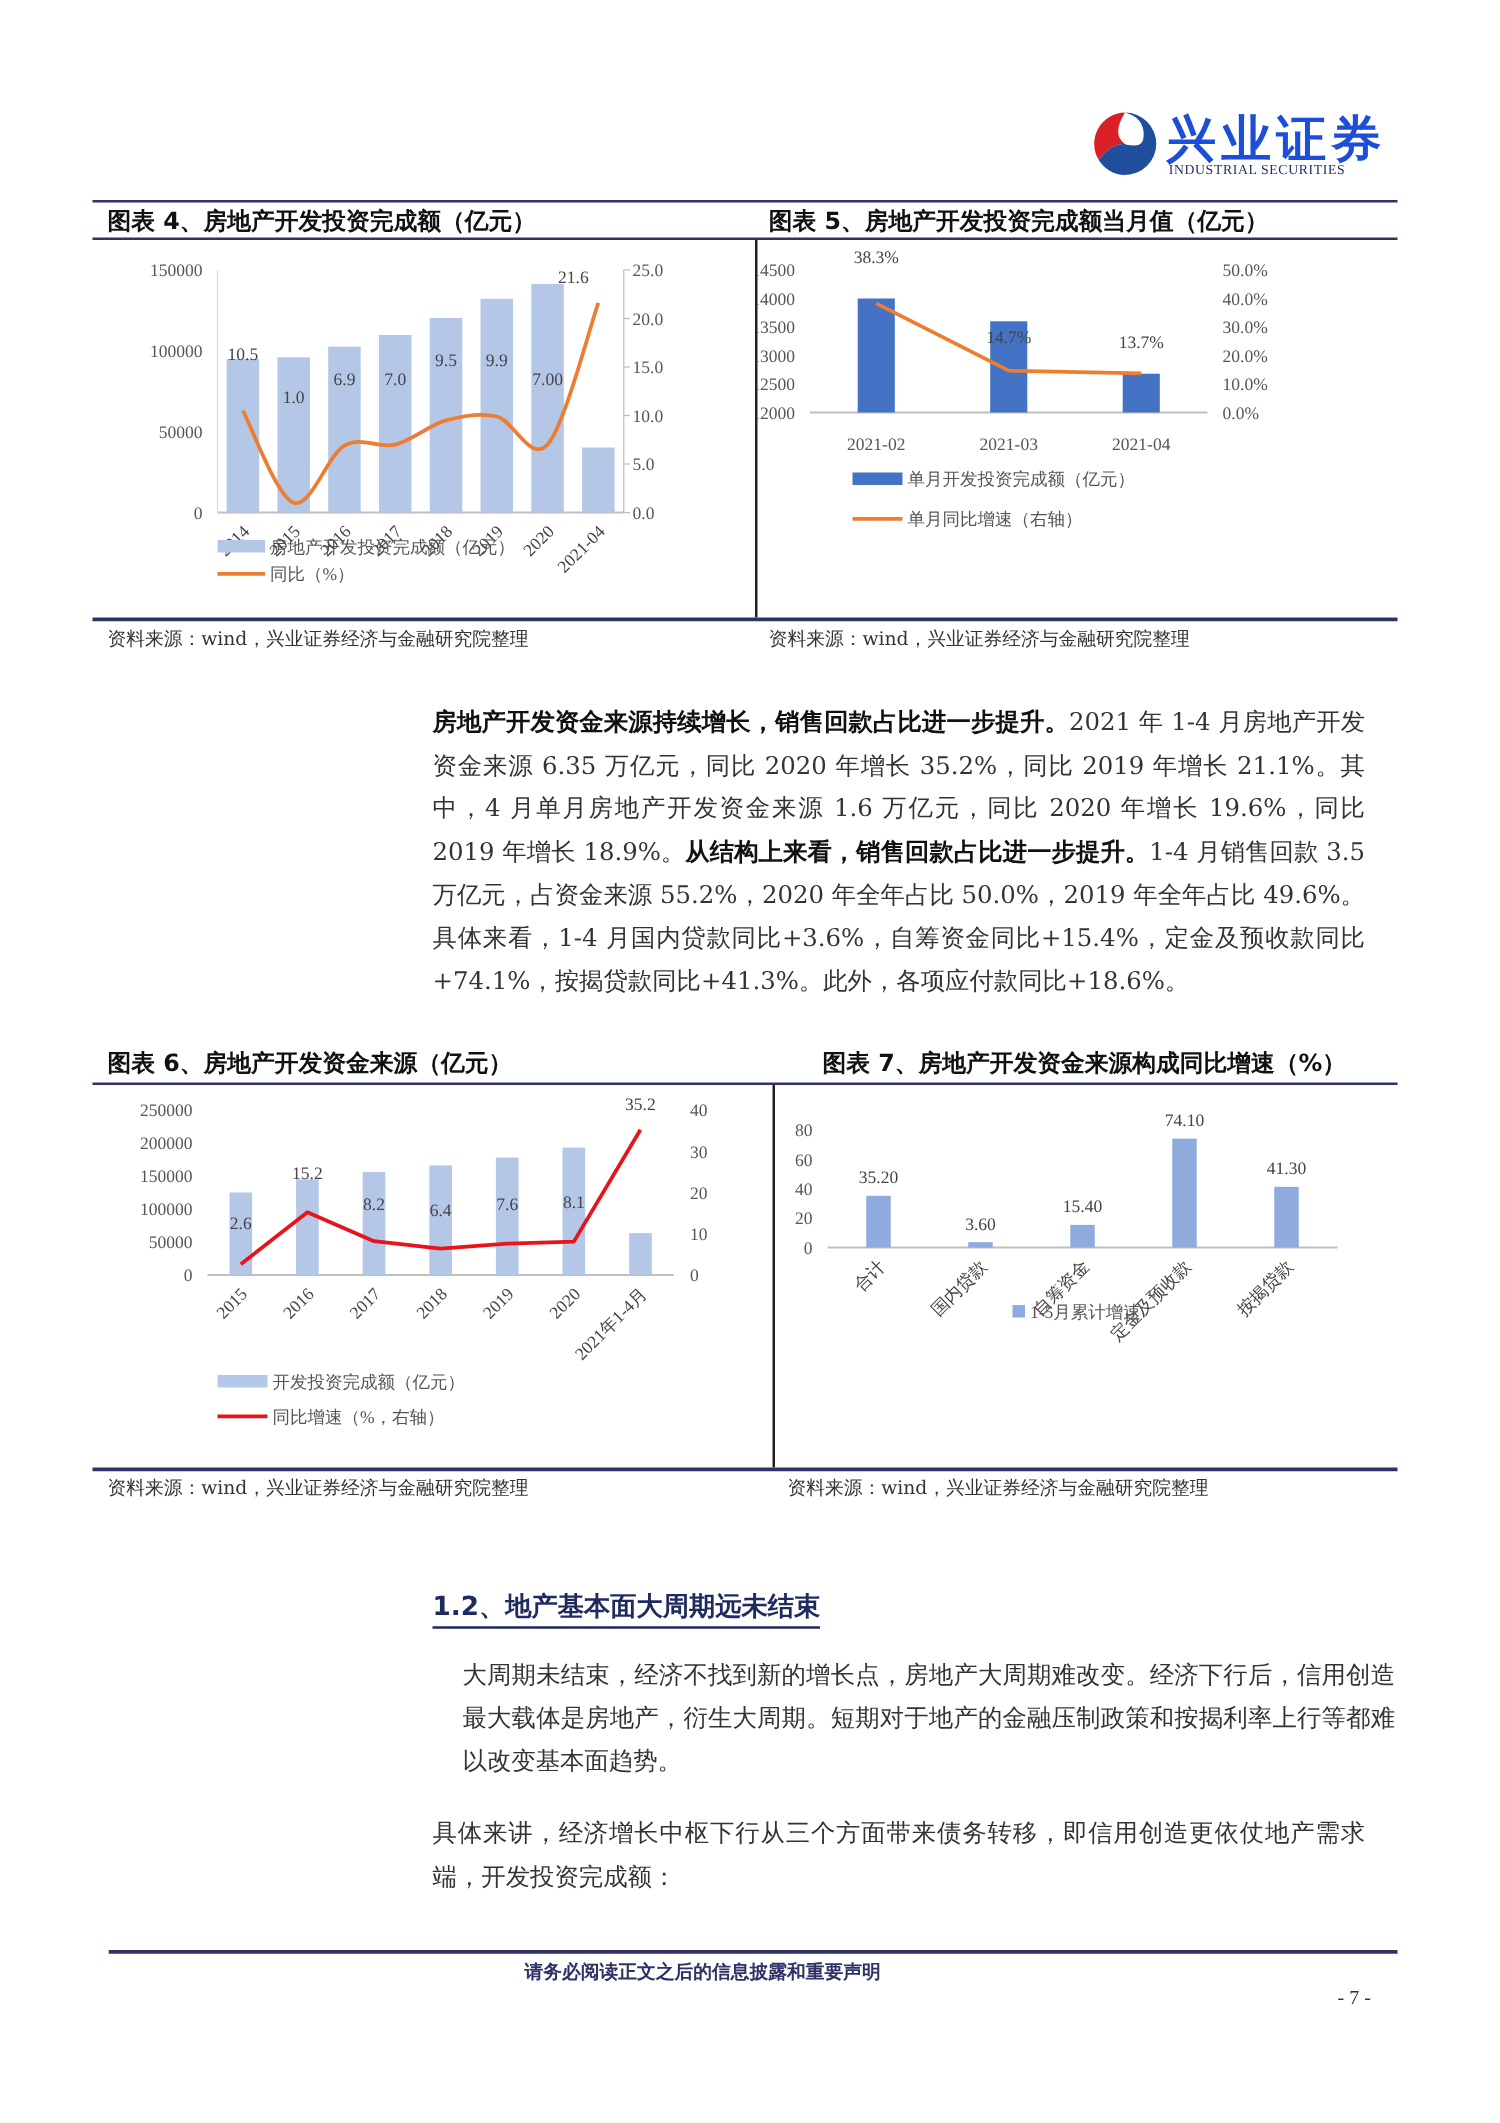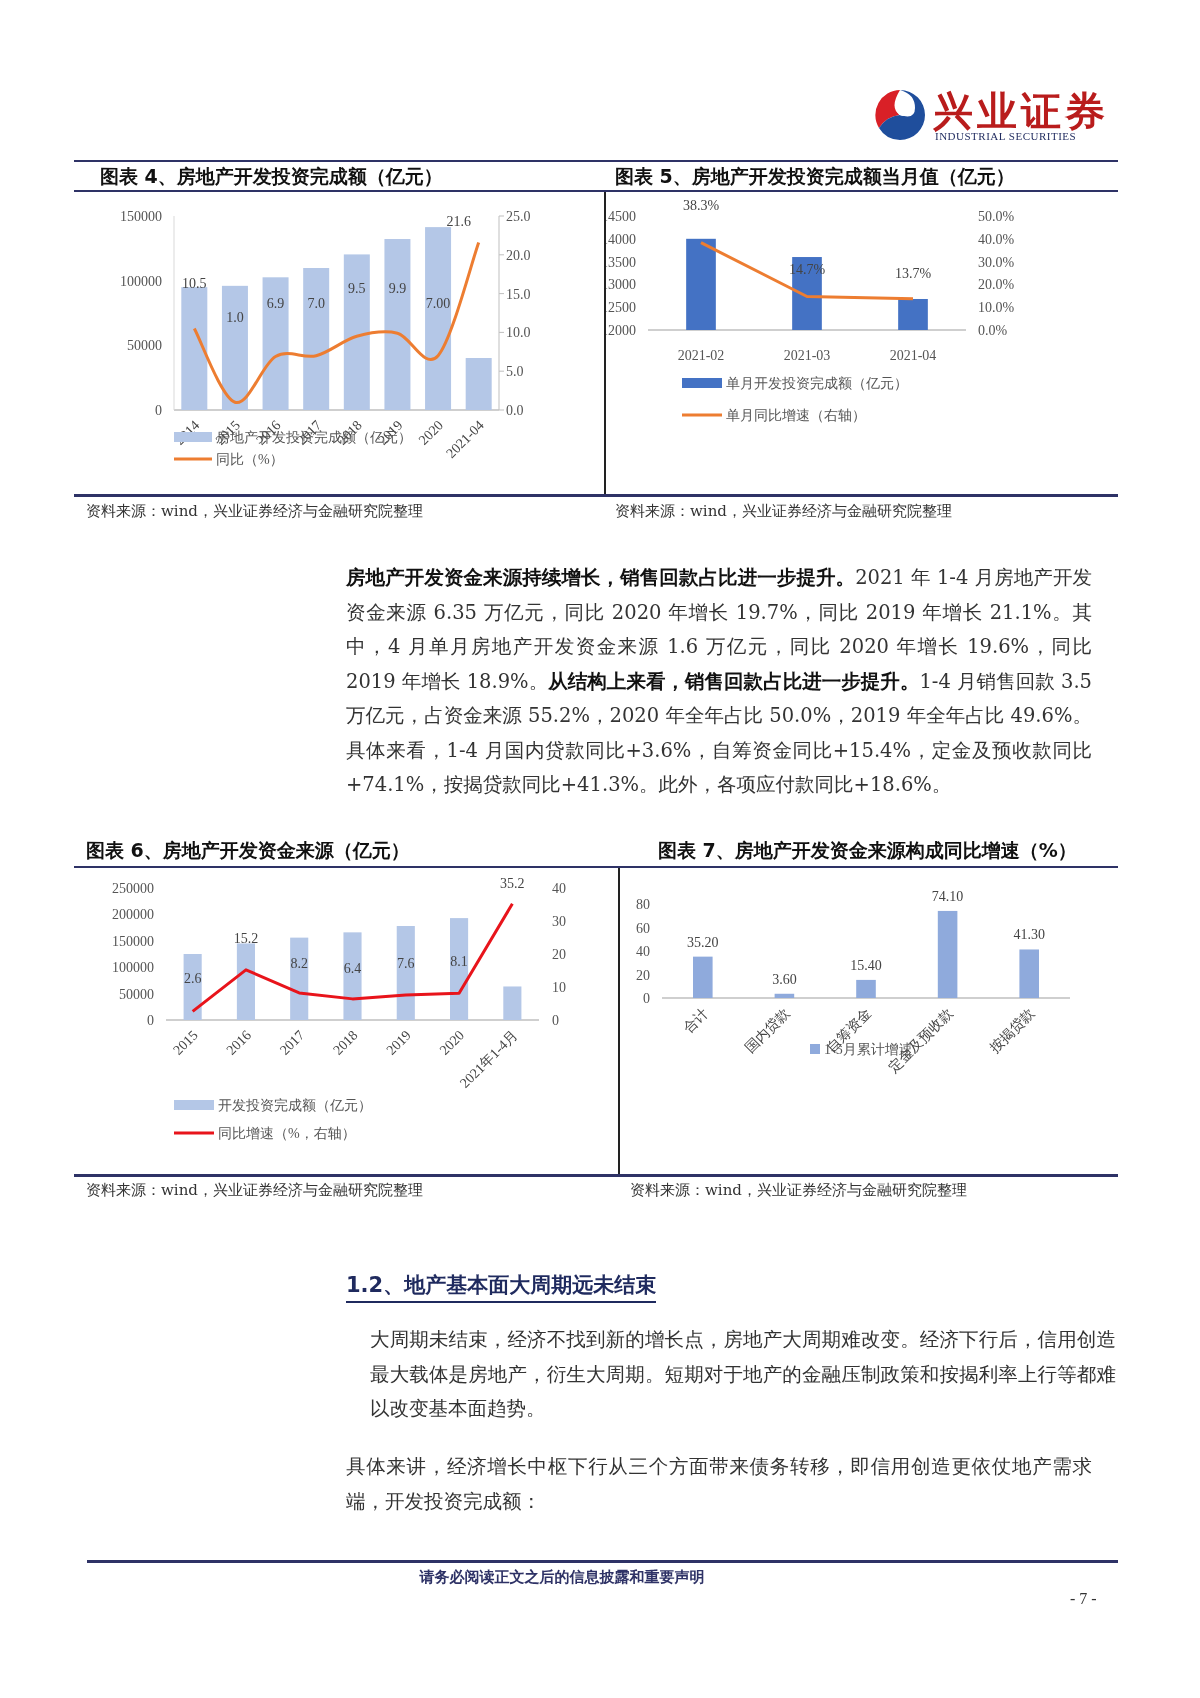--- a/index.html
+++ b/index.html
@@ -1,19 +1,19 @@
 <!DOCTYPE html>
 <html><head>
 <meta charset="utf-8">
 <style>
   html,body{margin:0;padding:0;background:#fff;}
   body{width:1200px;height:1698px;position:relative;overflow:hidden;
        font-family:"DejaVu Serif","Liberation Serif",serif;color:#222;}
   .abs{position:absolute;}
-  .logo-text-cn{font-family:"DejaVu Serif",serif;font-weight:bold;font-size:40px;letter-spacing:4px;color:#b91c1c;}
+  .logo-text-cn{font-family:"DejaVu Serif",serif;font-weight:bold;font-size:40px;letter-spacing:4px;color:#1d4ed8;}
   .logo-text-en{font-family:"Liberation Serif",serif;font-size:11px;letter-spacing:0.5px;color:#1f2a5e;}
   .rule{position:absolute;background:#2e3266;}
   .fig-title{font-family:"DejaVu Sans",sans-serif;font-weight:bold;font-size:19px;color:#111;white-space:nowrap;}
   .source{font-family:"DejaVu Serif",serif;font-size:15px;color:#333;white-space:nowrap;}
   .para{font-size:19.5px;line-height:34.5px;color:#333;text-align:justify;}
   .para b{color:#111;}
   .section-head{font-family:"DejaVu Sans",sans-serif;font-weight:bold;font-size:21px;color:#1f2a5e;
                 border-bottom:2px solid #1f2a5e;padding-bottom:2px;white-space:nowrap;}
   .footer-text{font-family:"DejaVu Sans",sans-serif;font-weight:bold;font-size:15px;color:#2e3266;}
   .page-num{font-family:"Liberation Serif",serif;font-size:16px;color:#333;}
@@ -27,21 +27,21 @@
     <circle cx="27" cy="27" r="25" fill="#fff"></circle>
     <path d="M27 2 A25 25 0 0 0 6 40 Q14 28 27 27 Q16 20 27 2Z" fill="#d92027"></path>
     <path d="M27 2 Q42 6 42 20 Q42 32 27 27 Q14 28 6 40 A25 25 0 0 0 27 52 A25 25 0 0 0 52 27 A25 25 0 0 0 27 2Z" fill="#1f4e9c"></path>
     <circle cx="30" cy="22" r="6" fill="#fff"></circle>
   </svg>
   <div class="abs logo-text-cn" style="left:60px;top:-2px;">兴业证券</div>
   <div class="abs logo-text-en" style="left:62px;top:44px;">INDUSTRIAL SECURITIES</div>
 </div>
 
 <div class="rule" style="left:74px;top:160px;width:1044px;height:2px;"></div>
-<div class="abs fig-title" style="left:100px;top:164px;text-align:right;">图表 4、房地产开发投资完成额（亿元）</div>
+<div class="abs fig-title" style="left:86px;top:164px;text-align:right;">图表 4、房地产开发投资完成额（亿元）</div>
 <div class="abs fig-title" style="left:615px;top:164px;">图表 5、房地产开发投资完成额当月值（亿元）</div>
 <div class="rule" style="left:74px;top:190px;width:1044px;height:2px;"></div>
 <div class="abs" style="left:604px;top:192px;width:2px;height:302px;background:#222;"></div>
 
 <div class="abs" style="left:74px;top:192px;width:530px;height:302px;">
   <svg id="svg-fig4" width="530" height="302">
       <line x1="100" x2="425" y1="218" y2="218" stroke="#bfbfbf" stroke-width="1.5"></line>
       <line x1="100" x2="100" y1="24" y2="218" stroke="#d9d9d9" stroke-width="1"></line>
       <line x1="425" x2="425" y1="24" y2="218" stroke="#bfbfbf" stroke-width="1"></line>
       <text x="88" y="223" text-anchor="end" font-size="14" fill="#555">0</text>
@@ -121,21 +121,21 @@
       <line x1="76" x2="116" y1="223" y2="223" stroke="#ed7d31" stroke-width="3"></line>
       <text x="120" y="228" font-size="14" fill="#555">单月同比增速（右轴）</text>
     </svg>
 </div>
 
 <div class="rule" style="left:74px;top:494px;width:1044px;height:3px;"></div>
 <div class="abs source" style="left:86px;top:502px;">资料来源：wind，兴业证券经济与金融研究院整理</div>
 <div class="abs source" style="left:615px;top:502px;">资料来源：wind，兴业证券经济与金融研究院整理</div>
 
 <div class="abs para" style="left:346px;top:561px;width:746px;">
-  <b>房地产开发资金来源持续增长，销售回款占比进一步提升。</b><span>2021 年 1-4 月房地产开发资金来源 6.35 万亿元，同比 2020 年增长 19.7%，同比 2019 年增长 21.1%。其中，4 月单月房地产开发资金来源 1.6 万亿元，同比 2020 年增长 19.6%，同比 2019 年增长 18.9%。</span><b>从结构上来看，销售回款占比进一步提升。</b><span>1-4 月销售回款 3.5 万亿元，占资金来源 55.2%，2020 年全年占比 50.0%，2019 年全年占比 49.6%。具体来看，1-4 月国内贷款同比+3.6%，自筹资金同比+15.4%，定金及预收款同比+74.1%，按揭贷款同比+41.3%。此外，各项应付款同比+18.6%。</span>
+  <b>房地产开发资金来源持续增长，销售回款占比进一步提升。</b><span>2021 年 1-4 月房地产开发资金来源 6.35 万亿元，同比 2020 年增长 35.2%，同比 2019 年增长 21.1%。其中，4 月单月房地产开发资金来源 1.6 万亿元，同比 2020 年增长 19.6%，同比 2019 年增长 18.9%。</span><b>从结构上来看，销售回款占比进一步提升。</b><span>1-4 月销售回款 3.5 万亿元，占资金来源 55.2%，2020 年全年占比 50.0%，2019 年全年占比 49.6%。具体来看，1-4 月国内贷款同比+3.6%，自筹资金同比+15.4%，定金及预收款同比+74.1%，按揭贷款同比+41.3%。此外，各项应付款同比+18.6%。</span>
 </div>
 
 <div class="abs fig-title" style="left:86px;top:838px;">图表 6、房地产开发资金来源（亿元）</div>
 <div class="abs fig-title" style="left:630px;top:838px;margin-left:28px;">图表 7、房地产开发资金来源构成同比增速（%）</div>
 <div class="rule" style="left:74px;top:866px;width:1044px;height:2px;"></div>
 <div class="abs" style="left:618px;top:868px;width:2px;height:306px;background:#222;"></div>
 
 <div class="abs" style="left:74px;top:868px;width:544px;height:306px;">
   <svg id="svg-fig6" width="544" height="306">
       <line x1="92" x2="465" y1="152" y2="152" stroke="#bfbfbf" stroke-width="1.5"></line>

